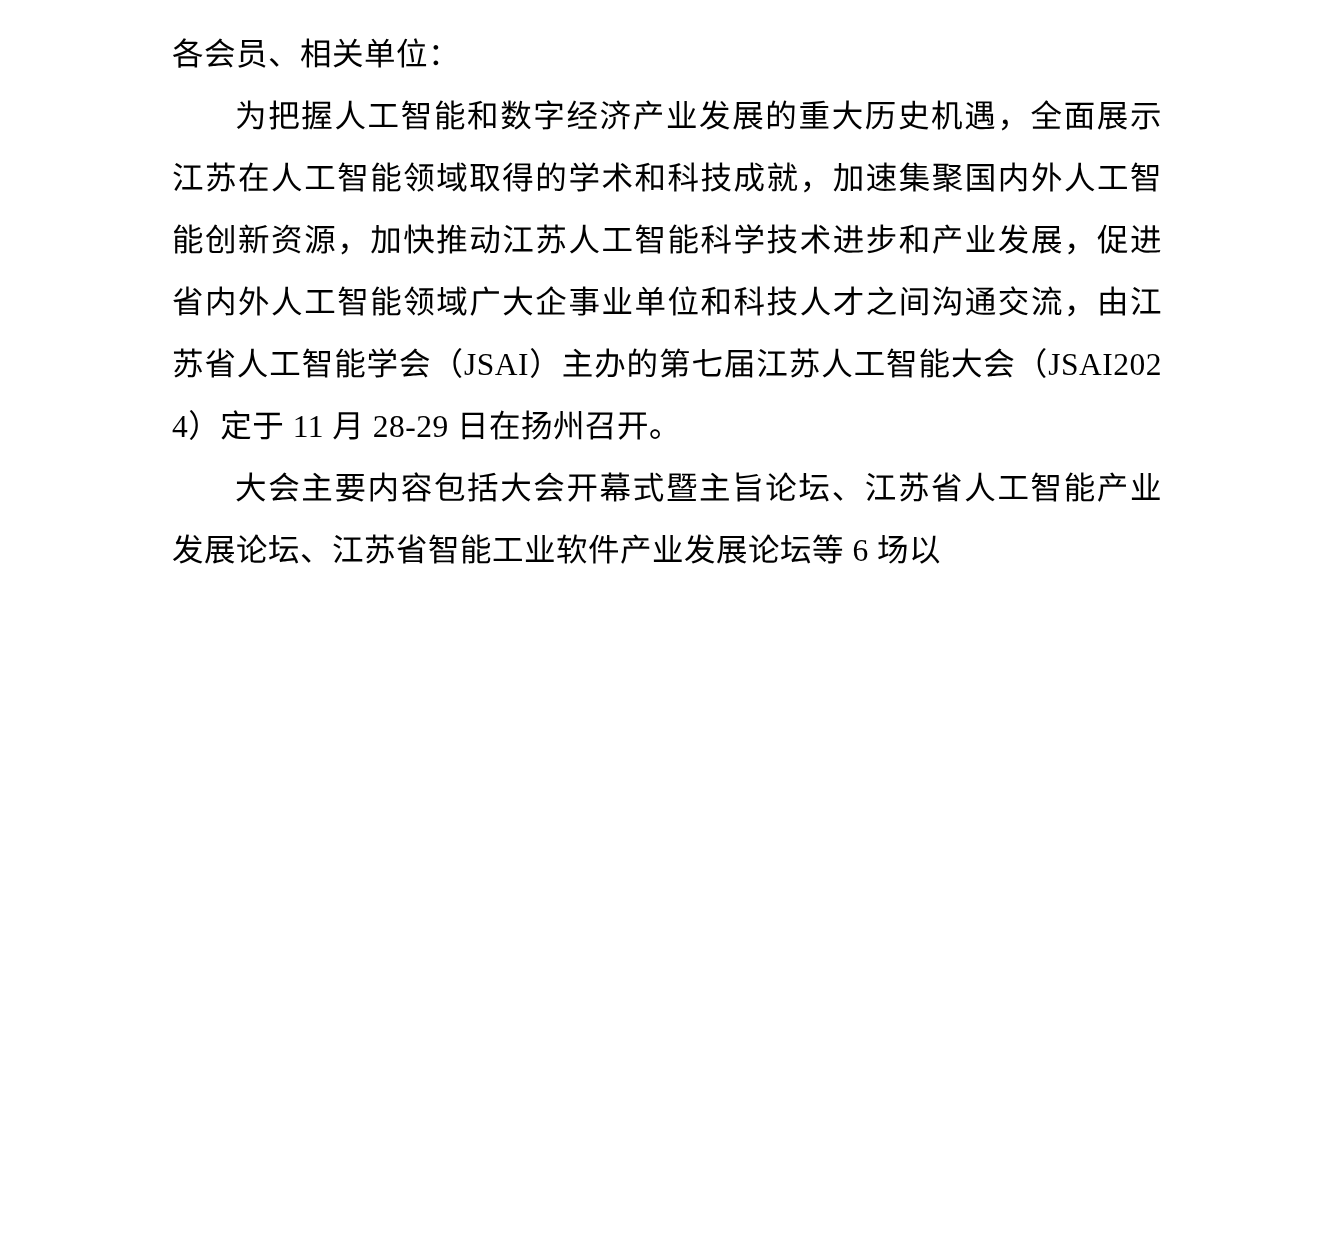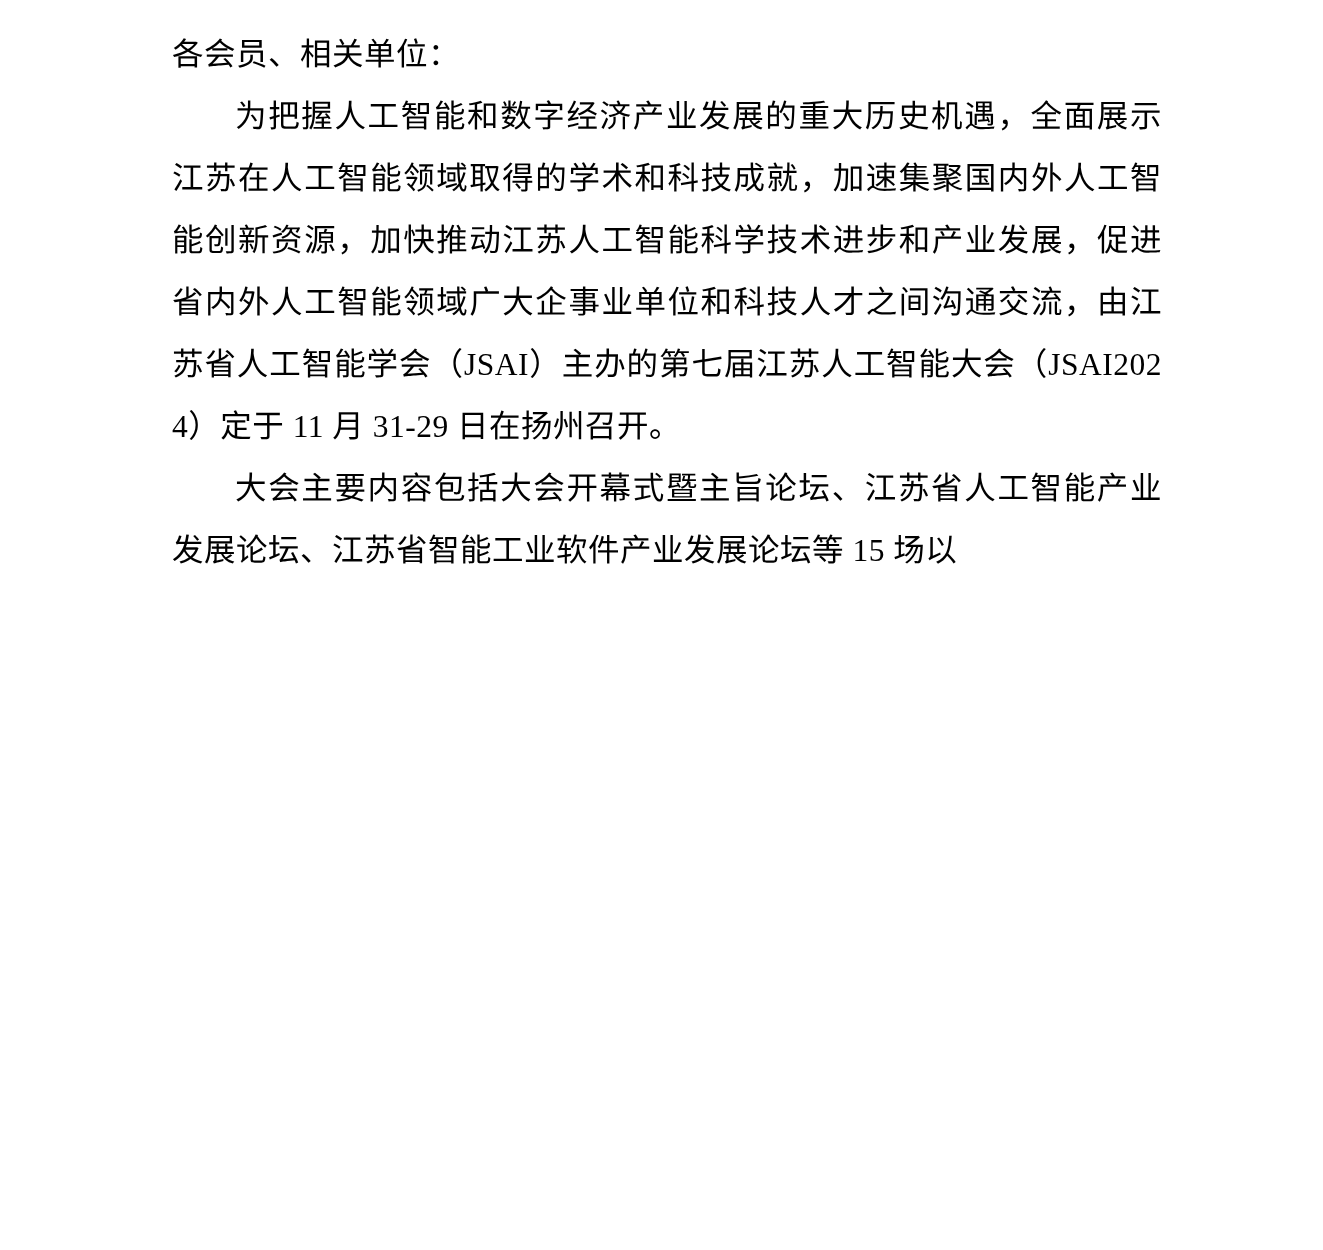--- a/index.html
+++ b/index.html
@@ -53,24 +53,24 @@
 </style>
 </head>
 <body>
 
 <div class="page">
 
   <div class="doc-body">
 
     <p class="para">各会员、相关单位：</p>
 
-    <p class="para indent">为把握人工智能和数字经济产业发展的重大历史机遇，全面展示江苏在人工智能领域取得的学术和科技成就，加速集聚国内外人工智能创新资源，加快推动江苏人工智能科学技术进步和产业发展，促进省内外人工智能领域广大企事业单位和科技人才之间沟通交流，由江苏省人工智能学会（JSAI）主办的第七届江苏人工智能大会（JSAI2024）定于 11 月 31-29 日在扬州召开。</p>
+    <p class="para indent">为把握人工智能和数字经济产业发展的重大历史机遇，全面展示江苏在人工智能领域取得的学术和科技成就，加速集聚国内外人工智能创新资源，加快推动江苏人工智能科学技术进步和产业发展，促进省内外人工智能领域广大企事业单位和科技人才之间沟通交流，由江苏省人工智能学会（JSAI）主办的第七届江苏人工智能大会（JSAI2024）定于 11 月 28-29 日在扬州召开。</p>
 
 
-    <p class="para indent">大会主要内容包括大会开幕式暨主旨论坛、江苏省人工智能产业发展论坛、江苏省智能工业软件产业发展论坛等 15 场以</p>
+    <p class="para indent">大会主要内容包括大会开幕式暨主旨论坛、江苏省人工智能产业发展论坛、江苏省智能工业软件产业发展论坛等 6 场以</p>
 
   </div>
 
   <div class="divider-wrap">
     <div class="divider-line" style="background: rgb(192, 0, 0);"></div>
   </div>
 
 </div>
 
 </body></html>

